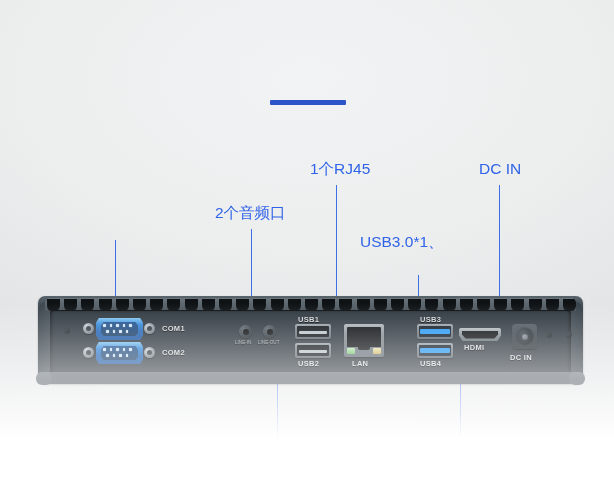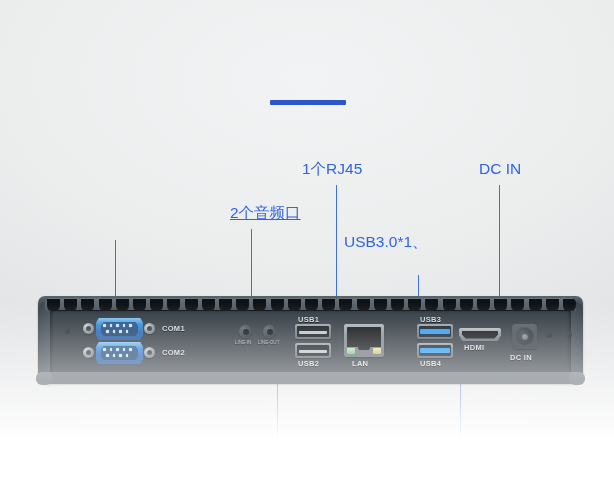--- a/index.html
+++ b/index.html
@@ -195,29 +195,29 @@
 </head>
 <body>
 
 <div id="stage">
 
   <div class="title-rule"></div>
 
   <div class="lead" style="left:115px;top:240px;height:64px;"></div>
   <div class="dot" style="left:110.5px;top:300px;"></div>
 
-  <div class="callout" style="left:230px;top:203px;text-decoration:underline;">2个音频口</div>
+  <div class="callout" style="left:215px;top:203px;">2个音频口</div>
   <div class="lead" style="left:251px;top:229px;height:96px;"></div>
   <div class="dot" style="left:246.5px;top:321px;"></div>
 
-  <div class="callout" style="left:302px;top:159px;">1个RJ45</div>
+  <div class="callout" style="left:310px;top:159px;">1个RJ45</div>
   <div class="lead" style="left:336px;top:185px;height:138px;"></div>
   <div class="dot" style="left:331.5px;top:319px;"></div>
 
-  <div class="callout two-line" style="left:344px;top:232px;">
+  <div class="callout two-line" style="left:360px;top:232px;">
     <div>USB3.0*1、</div>
   </div>
   <div class="lead" style="left:418px;top:275px;height:45px;"></div>
   <div class="dot" style="left:413.5px;top:316px;"></div>
 
   <div class="callout" style="left:479px;top:159px;">DC IN</div>
   <div class="lead" style="left:499px;top:185px;height:136px;"></div>
   <div class="dot" style="left:494.5px;top:317px;"></div>
 
   <div class="dot" style="left:272.5px;top:352px;"></div>

